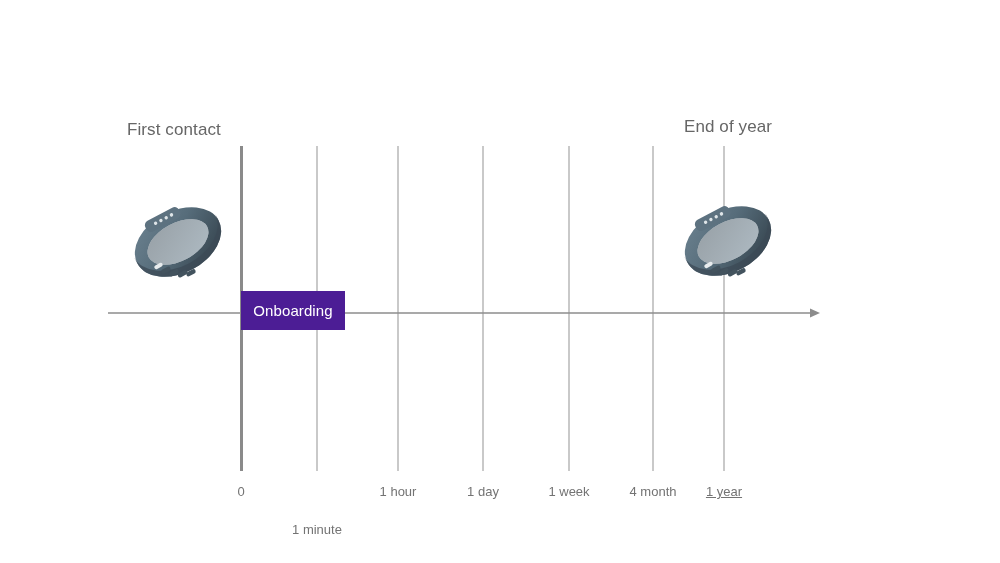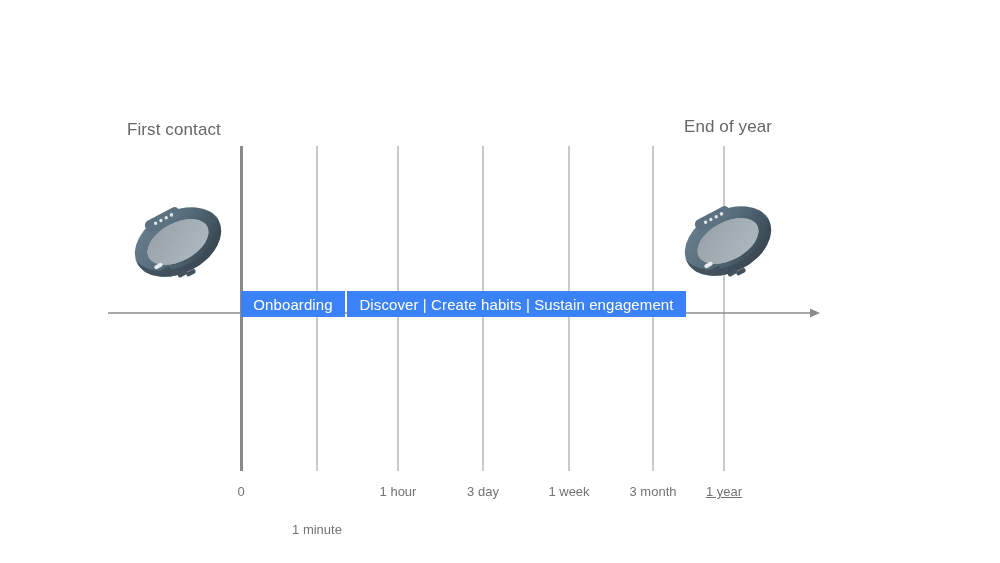--- a/index.html
+++ b/index.html
@@ -62,22 +62,22 @@
     top: 308px;
     width: 712px;
     height: 10px;
     pointer-events: none;
   }
 
   
   .phase-bar {
     position: absolute;
     top: 291px;
-    height: 26px;
-    background: #3b82f6;
+    height: 39px;
+    background: #4c1d95;
     color: #ffffff;
     display: flex;
     align-items: center;
     justify-content: center;
     font-size: 15px;
     letter-spacing: .1px;
     white-space: nowrap;
     box-sizing: border-box;
   }
   #phase-onboarding  { left: 241px; width: 104px; }
@@ -178,24 +178,23 @@
         <rect x="26" y="73" width="10" height="4.5" rx="2.2"></rect>
         <rect x="32" y="79" width="10" height="4.5" rx="2.2"></rect>
         <rect x="39" y="84" width="10" height="4.5" rx="2.2"></rect>
         <rect x="47" y="87" width="10" height="4.5" rx="2.2"></rect>
       </g>
     </g>
   </svg>
 
   <div class="phase-bar" id="phase-onboarding">Onboarding</div>
 
-  <div class="phase-bar" id="phase-engagement">Discover | Create habits | Sustain engagement</div>
 
 
   <div class="tick-label" style="left:241px;">0</div>
   <div class="tick-label" style="left:317px;margin-top:38px;">1 minute</div>
   <div class="tick-label" style="left:398px;text-align:right;">1 hour</div>
-  <div class="tick-label" style="left:483px;">3 day</div>
+  <div class="tick-label" style="left:483px;">1 day</div>
   <div class="tick-label" style="left:569px;">1 week</div>
-  <div class="tick-label" style="left:653px;">3 month</div>
+  <div class="tick-label" style="left:653px;">4 month</div>
   <div class="tick-label" style="left:724px;text-decoration:underline;">1 year</div>
 
 </div>
 
 </body></html>

